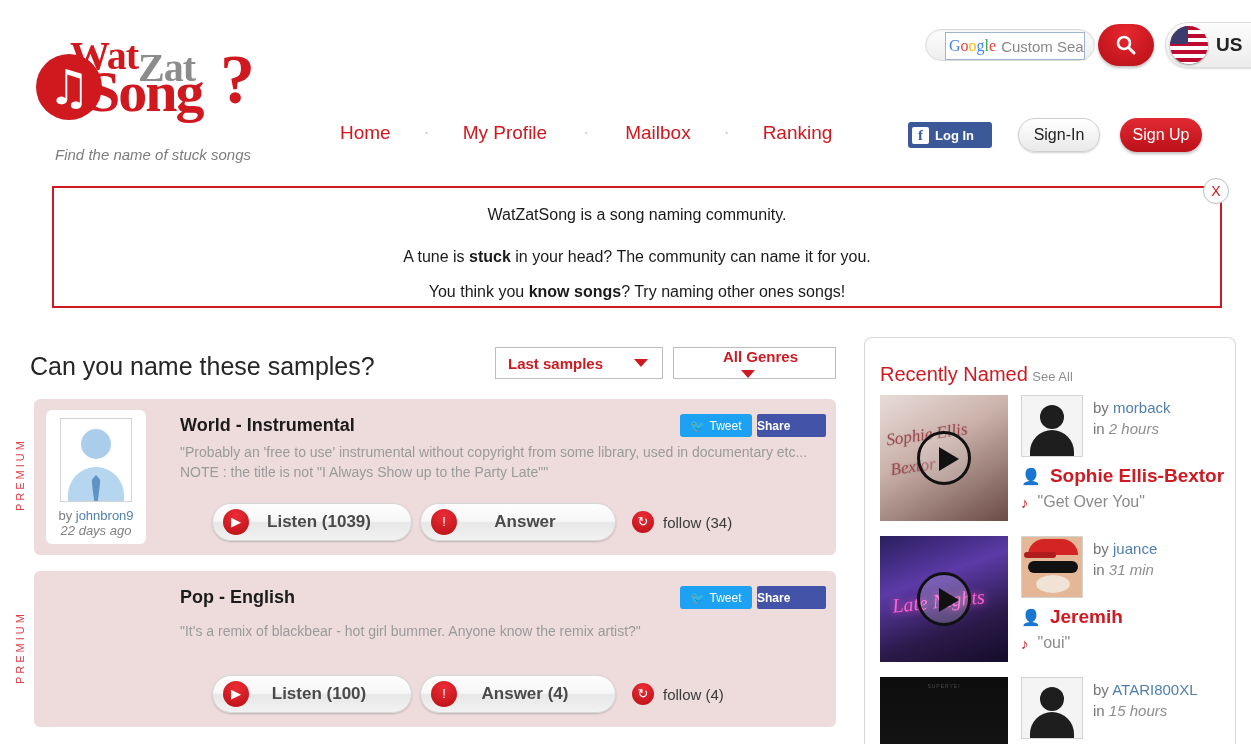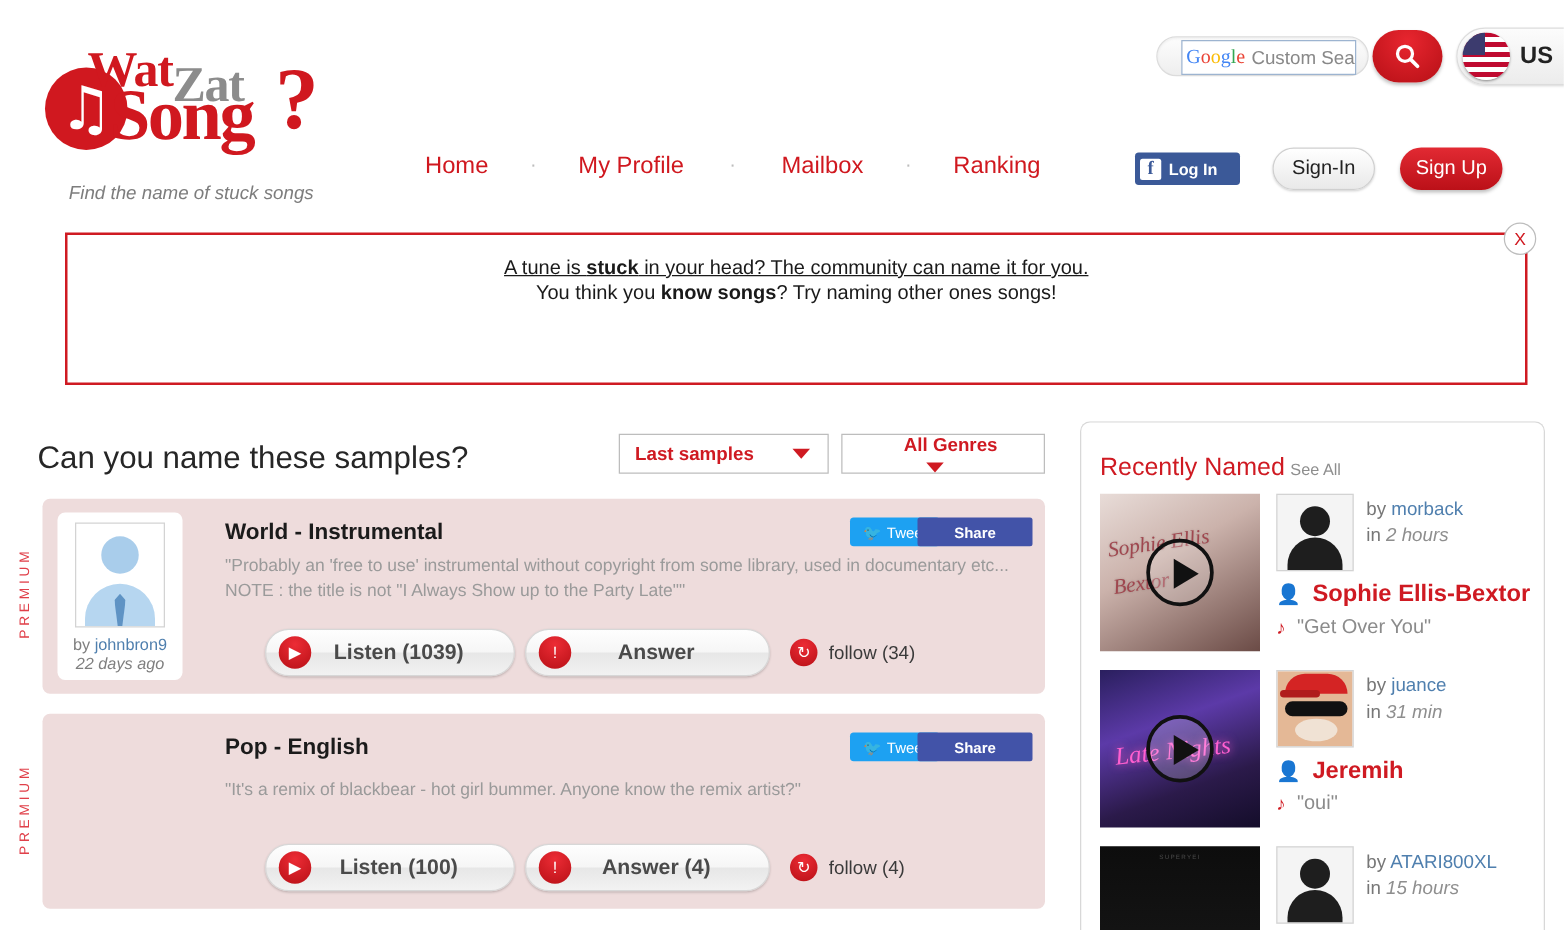--- a/index.html
+++ b/index.html
@@ -151,21 +151,21 @@
 
   
   .banner {
     position: absolute; left: 52px; top: 186px;
     width: 1170px; height: 122px;
     border: 2px solid #cf1a22; background: #fff;
     text-align: center; padding-top: 18px;
   }
   .banner-line { font-size: 16px; color: #1a1a1a; }
   .banner-l1 { margin-bottom: 24px; }
-  .banner-l2 { margin-bottom: 2px; text-decoration: underline; }
+  .banner-l2 { margin-bottom: 17px; }
   .banner-close {
     position: absolute; left: 1203px; top: 178px;
     width: 26px; height: 26px; border-radius: 50%;
     background: #fff; border: 1px solid #bdbdbd;
     color: #d0181f; font-size: 14px; line-height: 24px; text-align: center;
     cursor: pointer; z-index: 6;
   }
 
   
   .section-title {
@@ -233,22 +233,22 @@
 
   .tweet-btn {
     position: absolute; right: 84px; top: 15px;
     width: 72px; height: 23px; border-radius: 3px; background: #1da1f2;
     display: flex; align-items: center; justify-content: center; cursor: pointer;
   }
   .tweet-bird { color: #fff; font-size: 12px; margin-right: 4px; }
   .tweet-label { color: #fff; font-size: 12px; }
   .share-btn {
     position: absolute; right: 10px; top: 15px;
-    width: 92px; height: 23px; border-radius: 2px; background: #4253a8;
-    display: flex; align-items: center; justify-content: center; cursor: pointer;
+    width: 69px; height: 23px; border-radius: 2px; background: #4253a8;
+    display: flex; align-items: center; justify-content: flex-start; cursor: pointer;
   }
   .share-label { color: #fff; font-size: 12px; font-weight: bold; }
 
   .pill-btn {
     position: absolute; height: 38px; border-radius: 20px;
     background: linear-gradient(to bottom,#fefefe 0%,#f6f6f6 48%,#e7e7e7 52%,#f2f2f2 100%);
     border: 1px solid #d7d7d7; box-shadow: 0 1px 2px rgba(0,0,0,.2);
     display: flex; align-items: center; cursor: pointer;
   }
   .listen-btn { left: 178px; width: 200px; }
@@ -401,20 +401,21 @@
   </div>
   <div class="signin-btn">
     <span>Sign-In</span>
   </div>
   <div class="signup-btn">
     <span>Sign Up</span>
   </div>
 </div>
 
 <div class="banner">
+  <div class="banner-line banner-l1">WatZatSong is a song naming community.</div>
   <div class="banner-line banner-l2">
     <span>A tune is </span><b>stuck</b><span> in your head? The community can name it for you.</span>
   </div>
   <div class="banner-line">
     <span>You think you </span><b>know songs</b><span>? Try naming other ones songs!</span>
   </div>
 </div>
 <div class="banner-close">X</div>
 
 <div class="section-title">Can you name these samples?</div>

